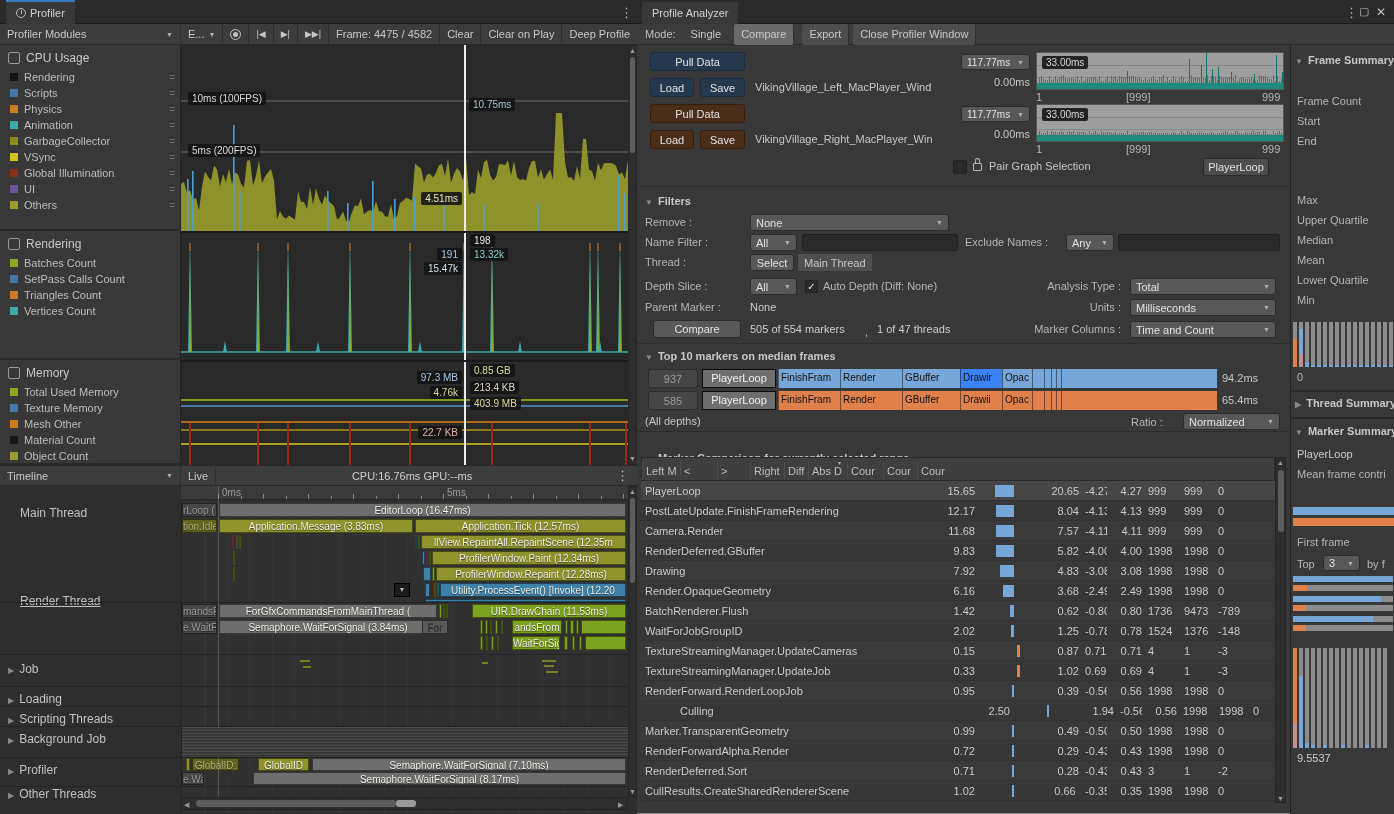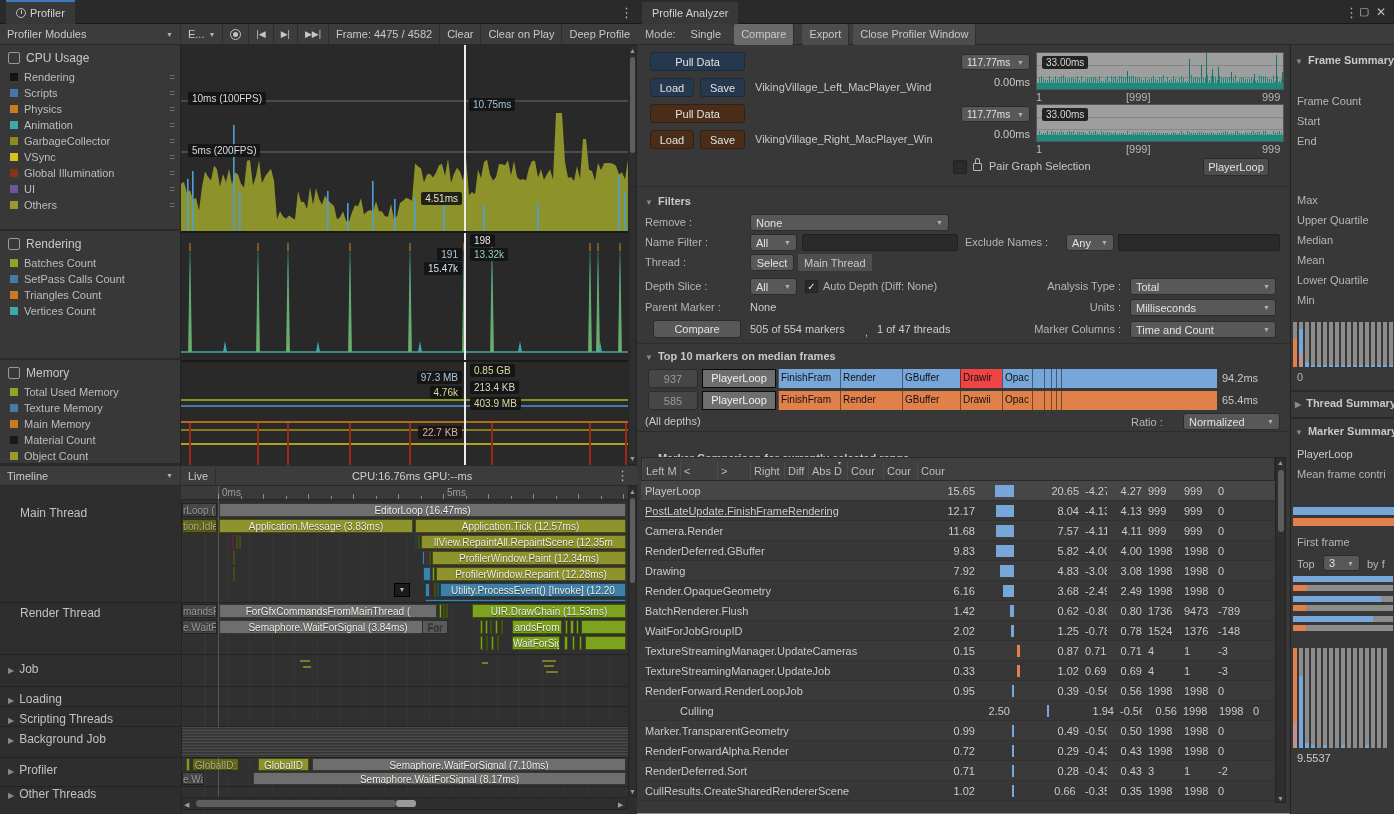--- a/index.html
+++ b/index.html
@@ -177,21 +177,21 @@
           <div class="mod-i">
             <div class="chip" style="background: rgb(138, 168, 34);"></div>
             <div class="mod-l">Total Used Memory</div>
           </div>
           <div class="mod-i">
             <div class="chip" style="background: rgb(72, 120, 168);"></div>
             <div class="mod-l">Texture Memory</div>
           </div>
           <div class="mod-i">
             <div class="chip" style="background: rgb(204, 122, 30);"></div>
-            <div class="mod-l">Main Memory</div>
+            <div class="mod-l">Mesh Other</div>
           </div>
           <div class="mod-i">
             <div class="chip" style="background: rgb(24, 24, 24);"></div>
             <div class="mod-l">Material Count</div>
           </div>
           <div class="mod-i">
             <div class="chip" style="background: rgb(154, 154, 48);"></div>
             <div class="mod-l">Object Count</div>
           </div>
         </div>
@@ -397,21 +397,21 @@
           <div style="position: absolute; left: 352px; bottom: 0px; width: 1px; height: 5px; background: rgb(138, 138, 138);"></div>
           <div style="position: absolute; left: 374.5px; bottom: 0px; width: 1px; height: 3px; background: rgb(138, 138, 138);"></div>
           <div style="position: absolute; left: 397px; bottom: 0px; width: 1px; height: 5px; background: rgb(138, 138, 138);"></div>
           <div style="position: absolute; left: 419.5px; bottom: 0px; width: 1px; height: 3px; background: rgb(138, 138, 138);"></div>
           <div style="position: absolute; left: 442px; bottom: 0px; width: 1px; height: 5px; background: rgb(138, 138, 138);"></div>
           <div style="position: absolute; left: 41px; top: 1px; color: rgb(156, 156, 156); font-size: 10px;">0ms</div>
           <div style="position: absolute; left: 266px; top: 1px; color: rgb(156, 156, 156); font-size: 10px;">5ms</div>
         </div>
       <div class="abs" id="tl-labels" style="left:0;top:0;width:181px;height:328px">
           <div class="thread-label" style="left: 20px; top: 20px;"><span>Main Thread</span></div>
-          <div class="thread-label" style="left: 20px; top: 120px;"><span>Render Thread</span></div>
+          <div class="thread-label" style="left: 20px; top: 108px; text-decoration: underline;"><span>Render Thread</span></div>
           <div class="thread-label" style="left: 8px; top: 176px;"><div class="fold" style="display: inline;">▶</div><span>Job</span></div>
           <div class="thread-label" style="left: 8px; top: 206px;"><div class="fold" style="display: inline;">▶</div><span>Loading</span></div>
           <div class="thread-label" style="left: 8px; top: 226px;"><div class="fold" style="display: inline;">▶</div><span>Scripting Threads</span></div>
           <div class="thread-label" style="left: 8px; top: 246px;"><div class="fold" style="display: inline;">▶</div><span>Background Job</span></div>
           <div class="thread-label" style="left: 8px; top: 277px;"><div class="fold" style="display: inline;">▶</div><span>Profiler</span></div>
           <div class="thread-label" style="left: 8px; top: 301px;"><div class="fold" style="display: inline;">▶</div><span>Other Threads</span></div>
         </div>
       <div class="abs" id="tl-lines" style="left:0;top:0;width:637px;height:328px;pointer-events:none">
           <div class="bandline" style="top: 116px;"></div>
           <div class="bandline" style="top: 168px;"></div>
@@ -825,21 +825,21 @@
 
     <div class="abs" style="left:0;top:343px;width:653px;height:93px;border-top:1px solid #2c2c2c">
       <div class="sect-h abs" style="left:8px;top:6px"><span class="fold">▼</span><span>Top 10 markers on median frames</span></div>
       <div id="top10-rows">
           <div class="btn" style="position: absolute; left: 11px; top: 25px; width: 50px; height: 19px; background: rgb(70, 70, 70); color: rgb(154, 154, 154);">937</div>
           <div style="position: absolute; left: 65px; top: 25px; width: 74px; height: 19px; background: rgb(110, 110, 110); border: 1px solid rgb(10, 10, 10); color: rgb(240, 240, 240); text-align: center; line-height: 17px;">PlayerLoop</div>
           <div style="position: absolute; left: 141px; top: 25px; width: 439px; height: 19px; display: flex; background: rgb(119, 167, 217);">
             <div class="t10seg" style="width: 62px; flex: 0 0 62px; background: rgb(119, 167, 217);">FinishFram</div>
             <div class="t10seg" style="width: 62px; flex: 0 0 62px; background: rgb(119, 167, 217);">Render</div>
             <div class="t10seg" style="width: 58px; flex: 0 0 58px; background: rgb(119, 167, 217);">GBuffer</div>
-            <div class="t10seg" style="width: 42px; flex: 0 0 42px; background: #ef4444;">Drawir</div>
+            <div class="t10seg" style="width: 42px; flex: 0 0 42px; background: #3b82f6;">Drawir</div>
             <div class="t10seg" style="width: 30px; flex: 0 0 30px; background: rgb(119, 167, 217);">Opac</div>
             <div class="t10seg" style="width: 12px; flex: 0 0 12px; background: rgb(119, 167, 217);"></div>
             <div class="t10seg" style="width: 7px; flex: 0 0 7px; background: rgb(119, 167, 217);"></div>
             <div class="t10seg" style="width: 5px; flex: 0 0 5px; background: rgb(119, 167, 217);"></div>
             <div class="t10seg" style="width: 5px; flex: 0 0 5px; background: rgb(119, 167, 217);"></div>
             <div class="t10seg" style="width: 156px; flex: 0 0 156px; background: rgb(119, 167, 217);"></div>
           </div>
           <div style="position: absolute; left: 585px; top: 28px; color: rgb(200, 200, 200);">94.2ms</div>
           <div class="btn" style="position: absolute; left: 11px; top: 47px; width: 50px; height: 19px; background: rgb(70, 70, 70); color: rgb(154, 154, 154);">585</div>
           <div style="position: absolute; left: 65px; top: 47px; width: 74px; height: 19px; background: rgb(110, 110, 110); border: 1px solid rgb(10, 10, 10); color: rgb(240, 240, 240); text-align: center; line-height: 17px;">PlayerLoop</div>
@@ -887,21 +887,21 @@
             </div>
             <div class="td" style="width: 33px; flex: 0 0 33px; padding-left: 2px; text-align: left; padding-right: 0px; position: relative;"></div>
             <div class="td" style="width: 34px; flex: 0 0 34px; padding-left: 2px; text-align: right; padding-right: 4px; position: relative;">20.65</div>
             <div class="td" style="width: 24px; flex: 0 0 24px; padding-left: 2px; text-align: left; padding-right: 0px; position: relative;">-4.27</div>
             <div class="td" style="width: 39px; flex: 0 0 39px; padding-left: 2px; text-align: right; padding-right: 4px; position: relative;">4.27</div>
             <div class="td" style="width: 36px; flex: 0 0 36px; padding-left: 2px; text-align: left; padding-right: 0px; position: relative;">999</div>
             <div class="td" style="width: 34px; flex: 0 0 34px; padding-left: 2px; text-align: left; padding-right: 0px; position: relative;">999</div>
             <div class="td" style="width: 28px; flex: 0 0 28px; padding-left: 2px; text-align: left; padding-right: 0px; position: relative;">0</div>
           </div>
           <div class="tr alt">
-            <div class="td" style="width: 300px; flex: 0 0 300px; padding-left: 4px; text-align: left; padding-right: 0px; position: relative; text-decoration: underline;">PostLateUpdate.FinishFrameRendering</div>
+            <div class="td" style="width: 300px; flex: 0 0 300px; padding-left: 4px; text-align: left; padding-right: 0px; position: relative;">PostLateUpdate.FinishFrameRendering</div>
             <div class="td" style="width: 38px; flex: 0 0 38px; padding-left: 2px; text-align: right; padding-right: 4px; position: relative;">12.17</div>
             <div class="td" style="width: 37px; flex: 0 0 37px; padding-left: 2px; text-align: left; padding-right: 0px; position: relative;">
               <div style="position: absolute; right: 2px; top: 4px; width: 18.377px; height: 12px; background: rgb(119, 167, 217);"></div>
             </div>
             <div class="td" style="width: 33px; flex: 0 0 33px; padding-left: 2px; text-align: left; padding-right: 0px; position: relative;"></div>
             <div class="td" style="width: 34px; flex: 0 0 34px; padding-left: 2px; text-align: right; padding-right: 4px; position: relative;">8.04</div>
             <div class="td" style="width: 24px; flex: 0 0 24px; padding-left: 2px; text-align: left; padding-right: 0px; position: relative;">-4.13</div>
             <div class="td" style="width: 39px; flex: 0 0 39px; padding-left: 2px; text-align: right; padding-right: 4px; position: relative;">4.13</div>
             <div class="td" style="width: 36px; flex: 0 0 36px; padding-left: 2px; text-align: left; padding-right: 0px; position: relative;">999</div>
             <div class="td" style="width: 34px; flex: 0 0 34px; padding-left: 2px; text-align: left; padding-right: 0px; position: relative;">999</div>

